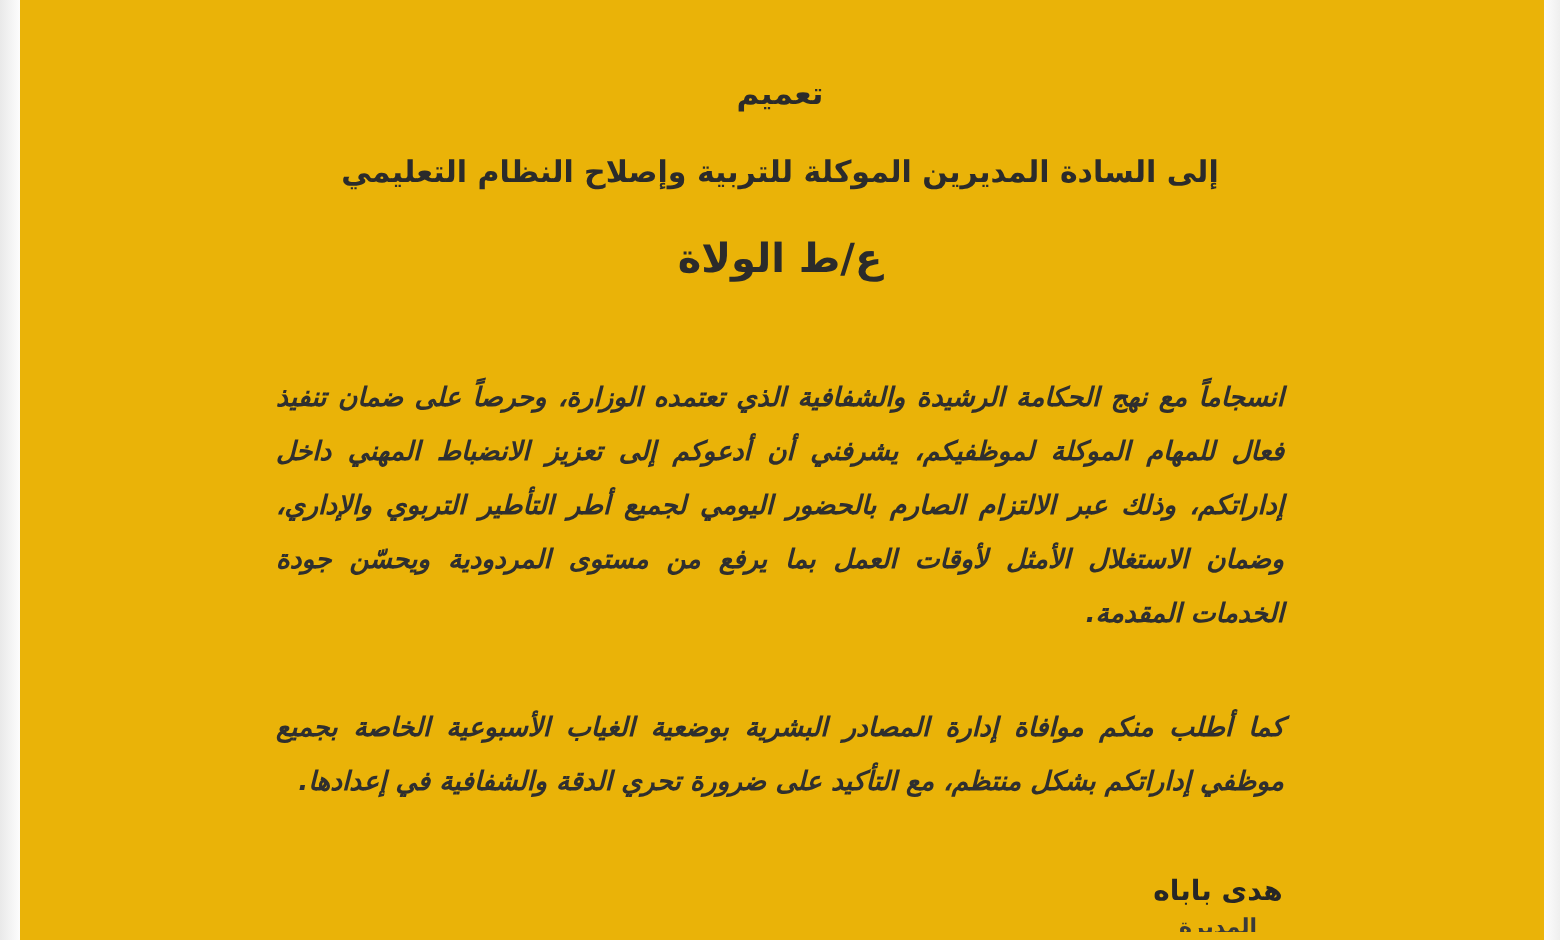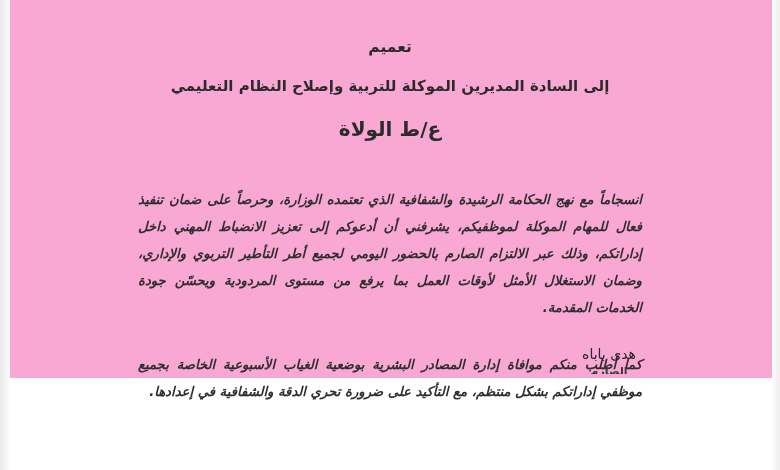--- a/index.html
+++ b/index.html
@@ -9,22 +9,22 @@
   }
   body {
     width: 780px;
     height: 470px;
     overflow: hidden;
     font-family: "DejaVu Sans", sans-serif;
   }
   .page {
     position: relative;
     width: 780px;
-    height: 378px;
-    background: #f9a8d4;
+    height: 470px;
+    background: #eab308;
     box-sizing: border-box;
   }
   
   .scan-edge-left {
     position: absolute;
     top: 0; left: 0;
     width: 10px; height: 470px;
     background: linear-gradient(to right, #e9e9e9, #fdfdfd);
     pointer-events: none;
   }
@@ -87,21 +87,21 @@
   }
   .signature-block {
     position: absolute;
     right: 96px;
     bottom: 4px;
     text-align: center;
     width: 150px;
   }
   .sig-name {
     font-size: 14px;
-    font-weight: 400;
+    font-weight: 700;
     color: #262626;
     line-height: 1.25;
     white-space: nowrap;
   }
   .sig-role {
     font-size: 11px;
     font-weight: 700;
     color: #3a3a3a;
     line-height: 1.2;
     margin-top: 2px;
@@ -125,16 +125,16 @@
       <p class="addressee">ع/ط الولاة</p>
     </div>
 
     <p class="para first">انسجاماً مع نهج الحكامة الرشيدة والشفافية الذي تعتمده الوزارة، وحرصاً على ضمان تنفيذ فعال للمهام الموكلة لموظفيكم، يشرفني أن أدعوكم إلى تعزيز الانضباط المهني داخل إداراتكم، وذلك عبر الالتزام الصارم بالحضور اليومي لجميع أطر التأطير التربوي والإداري، وضمان الاستغلال الأمثل لأوقات العمل بما يرفع من مستوى المردودية ويحسّن جودة الخدمات المقدمة.</p>
     <p class="para second">كما أطلب منكم موافاة إدارة المصادر البشرية بوضعية الغياب الأسبوعية الخاصة بجميع موظفي إداراتكم بشكل منتظم، مع التأكيد على ضرورة تحري الدقة والشفافية في إعدادها.</p>
 
   </div>
 
   <div class="signature-block">
     <div class="sig-name">هدى باباه</div>
-    <div class="sig-role">الصارم</div>
+    <div class="sig-role">المديرة</div>
   </div>
 
 </div>
 
 </body></html>

